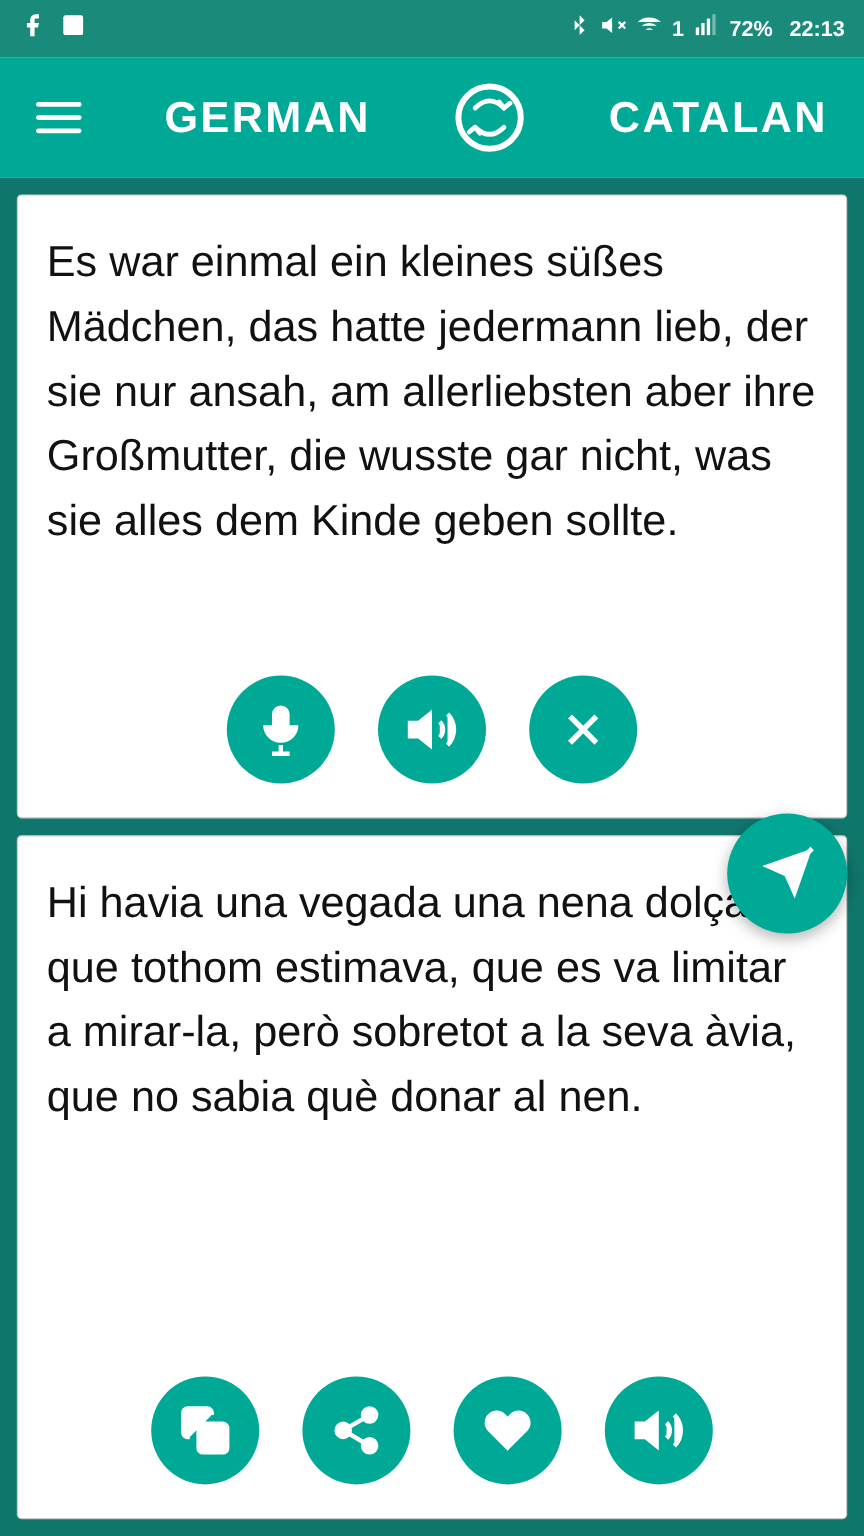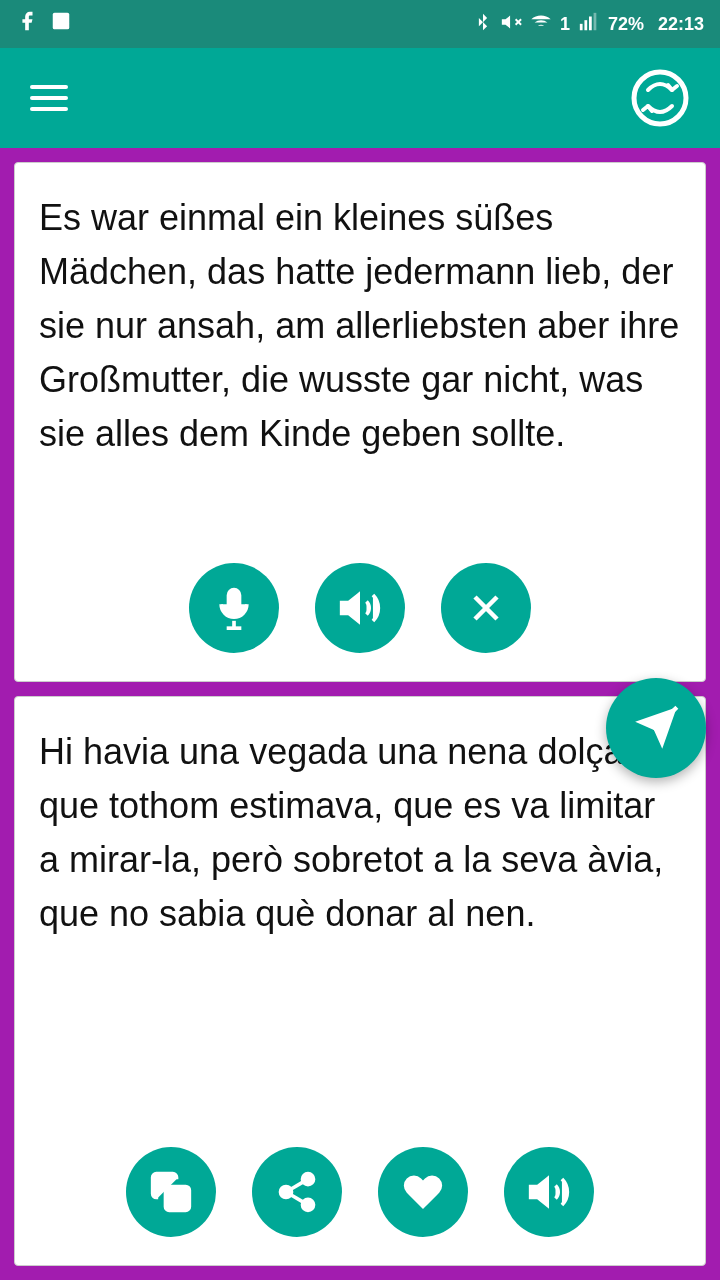--- a/index.html
+++ b/index.html
@@ -61,21 +61,21 @@
       display: flex;
       align-items: center;
       justify-content: center;
     }
 
     
     .main-content {
       flex: 1;
       display: flex;
       flex-direction: column;
-      background: #a21caf;
+      background: #0f766e;
       position: relative;
     }
 
     
     .source-panel {
       background: white;
       margin: 14px 14px 0 14px;
       border: 1.5px solid #cccccc;
       border-radius: 4px;
       display: flex;
@@ -215,29 +215,31 @@
     <span style="font-size:18px;font-weight:bold;margin-left:6px;">22:13</span>
   </div>
 </div>
 
 <div class="header">
   <div class="header-menu">
     <span></span>
       <span></span>
       <span></span>
   </div>
+  <span class="header-lang">GERMAN</span>
   <div class="header-sync">
     <svg width="60" height="60" viewBox="0 0 60 60" fill="none">
       <circle cx="30" cy="30" r="26" stroke="white" stroke-width="5" fill="none"></circle>
       <path d="M18 22 Q30 10 42 22" stroke="white" stroke-width="4" fill="none" stroke-linecap="round"></path>
       <path d="M42 22 L38 17 M42 22 L47 18" stroke="white" stroke-width="4" fill="none" stroke-linecap="round"></path>
       <path d="M42 38 Q30 50 18 38" stroke="white" stroke-width="4" fill="none" stroke-linecap="round"></path>
       <path d="M18 38 L22 43 M18 38 L13 42" stroke="white" stroke-width="4" fill="none" stroke-linecap="round"></path>
     </svg>
   </div>
+  <span class="header-lang">CATALAN</span>
 </div>
 
 <div class="main-content">
 
   <div class="source-panel">
     <div class="source-text">Es war einmal ein kleines süßes Mädchen, das hatte jedermann lieb, der sie nur ansah, am allerliebsten aber ihre Großmutter, die wusste gar nicht, was sie alles dem Kinde geben sollte.</div>
     <div class="source-actions">
       <button class="action-btn">
         <svg viewBox="0 0 24 24" fill="none" stroke="white" stroke-width="2">
           <rect x="9" y="2" width="6" height="12" rx="3"></rect>

